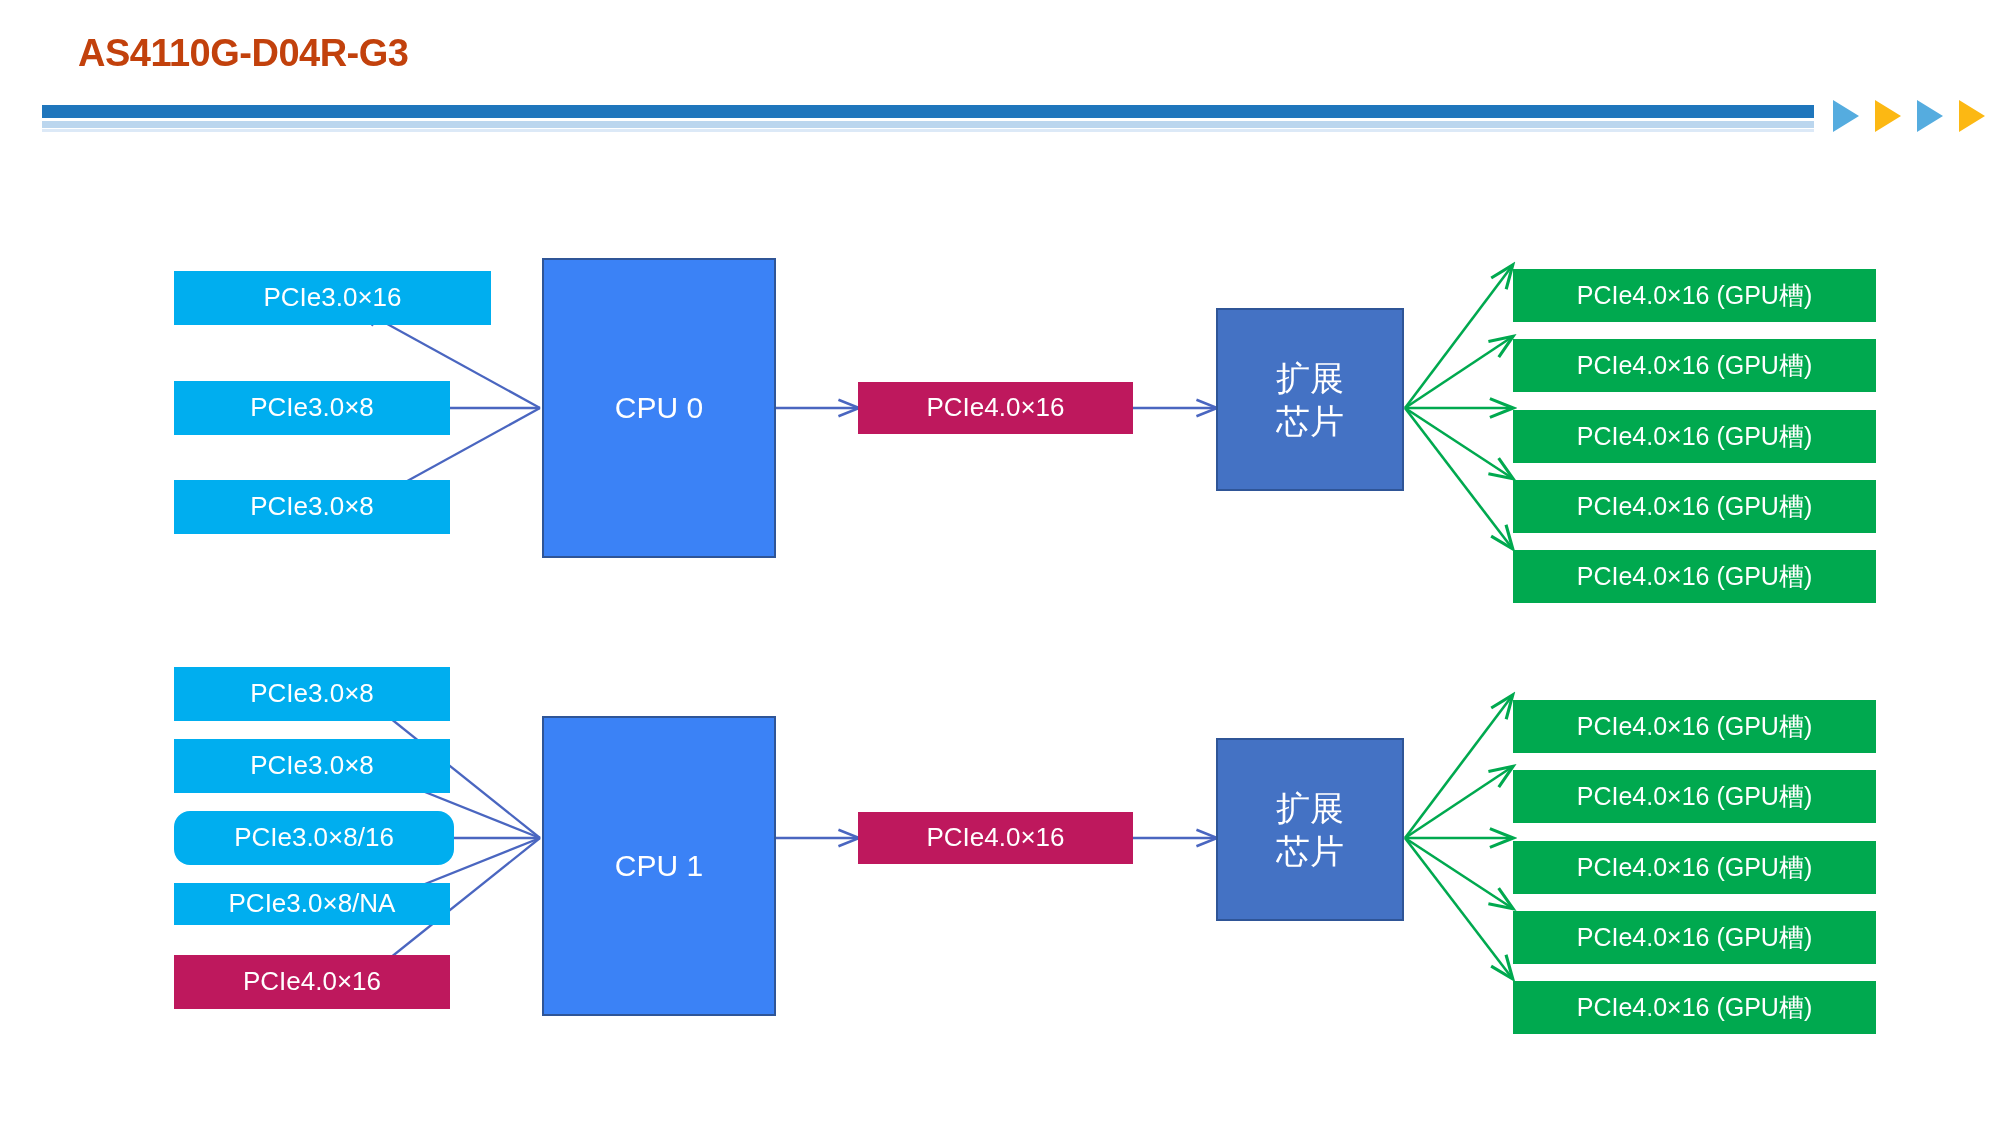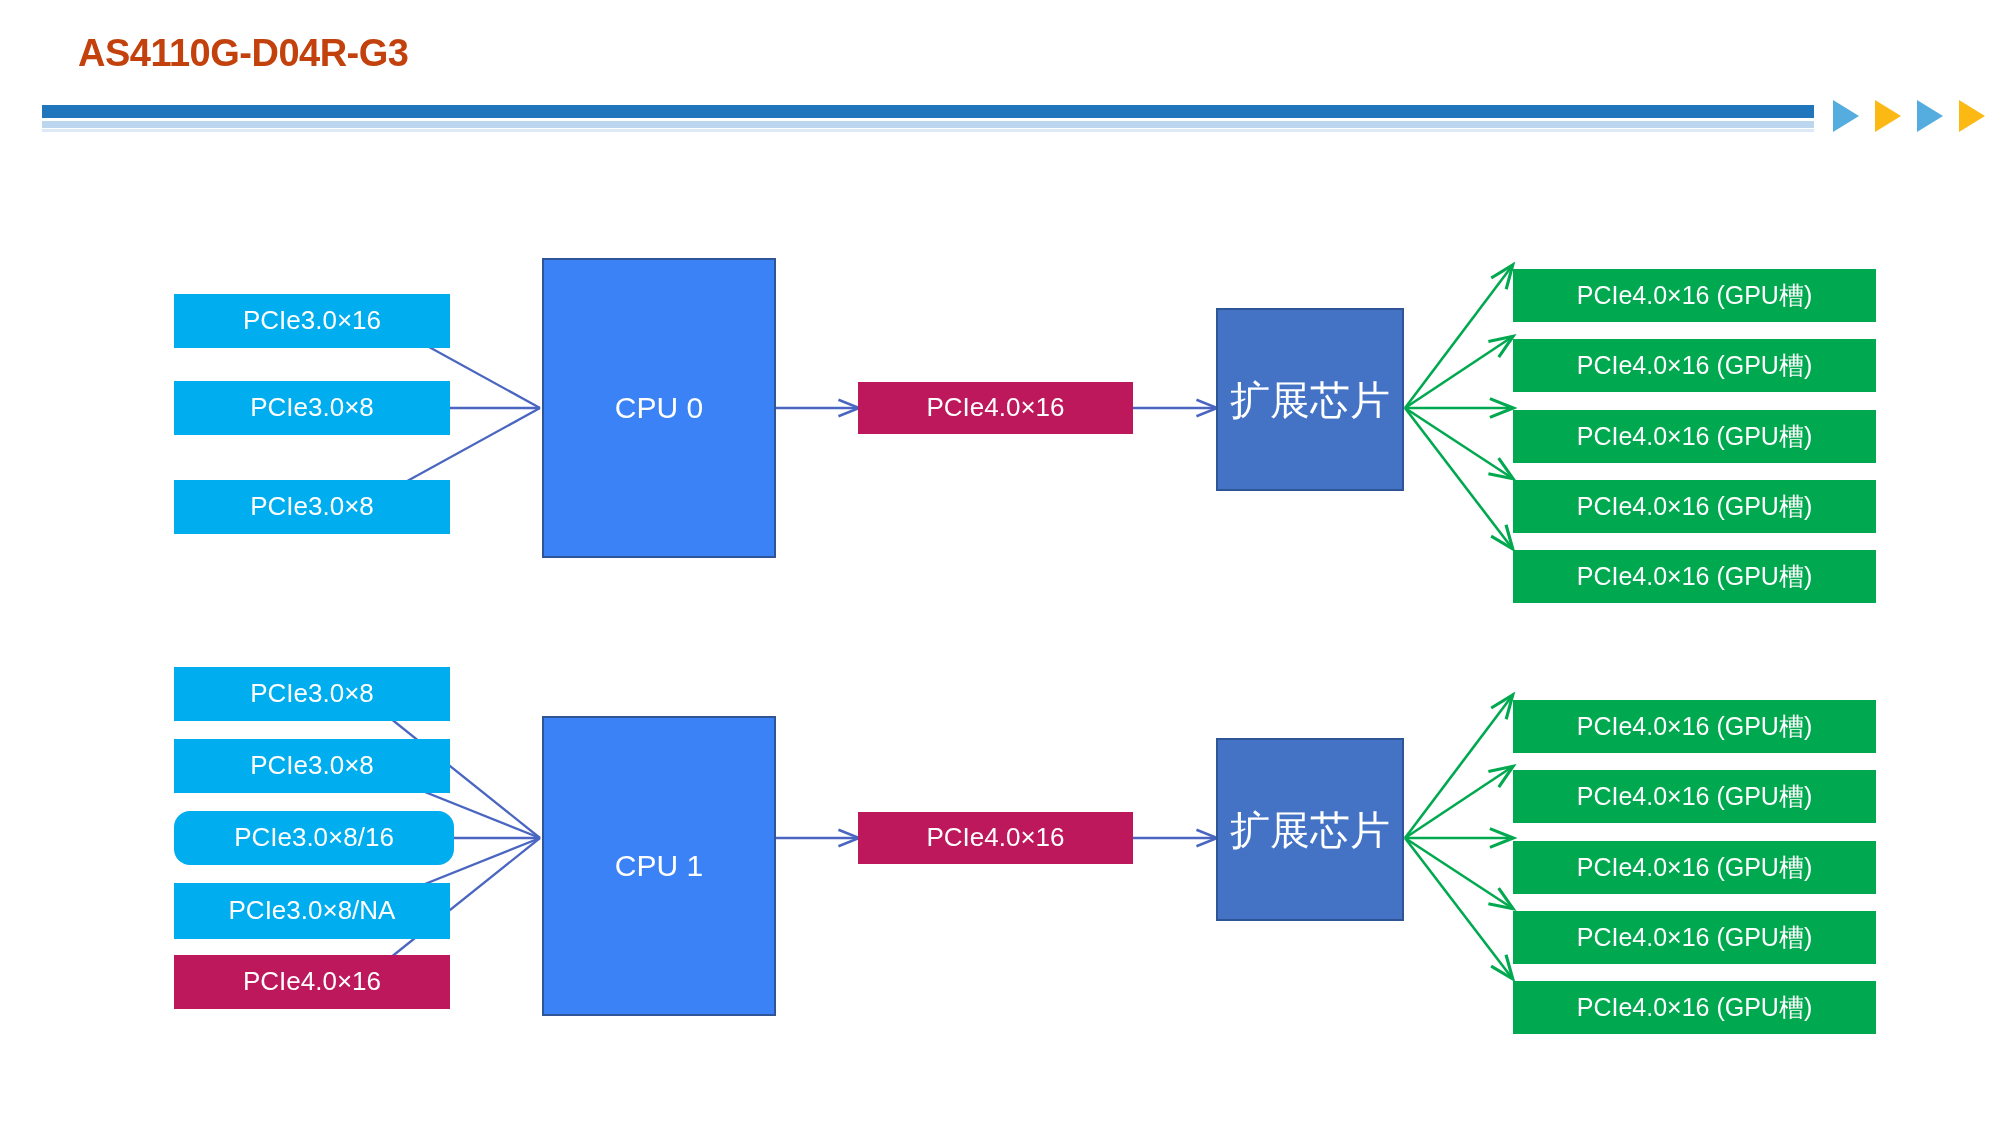--- a/index.html
+++ b/index.html
@@ -97,22 +97,22 @@
   .box.teal  { background: #be185d; }
   .box.green { background: #00A94F; margin-top: 30px; }
   .box.cpu {
     background: #3b82f6;
     border: 2px solid #2F5597;
     font-size: 30px;
   }
   .box.chip {
     background: #4472C4;
     border: 2px solid #2F5597;
-    font-size: 40px;
-    flex-direction: row;
+    font-size: 34px;
+    flex-direction: column;
     line-height: 1.25;
   }
   .box.green { font-size: 25px; }
 
   
   #wires {
     position: absolute;
     left: 0;
     top: 0;
     width: 2004px;
@@ -187,21 +187,21 @@
 
     <g stroke="#00A94F" stroke-width="2.6" fill="none" marker-end="url(#ag)">
       <line x1="1405" y1="838" x2="1512" y2="696"></line>
       <line x1="1405" y1="838" x2="1512" y2="767"></line>
       <line x1="1405" y1="838" x2="1512" y2="838"></line>
       <line x1="1405" y1="838" x2="1512" y2="908"></line>
       <line x1="1405" y1="838" x2="1512" y2="978"></line>
     </g>
   </svg>
 
-  <div class="box cyan" style="left:174px; top:294px; width:276px; height:54px;justify-content:center;">
+  <div class="box cyan" style="left:174px; top:271px; width:317px; height:54px;justify-content:center;">
     <span>PCIe3.0×16</span>
   </div>
   <div class="box cyan" style="left:174px; top:381px; width:276px; height:54px;">
     <span>PCIe3.0×8</span>
   </div>
   <div class="box cyan" style="left:174px; top:480px; width:276px; height:54px;">
     <span>PCIe3.0×8</span>
   </div>
 
   <div class="box cpu" style="left:542px; top:258px; width:234px; height:300px;">
@@ -235,21 +235,21 @@
 
   <div class="box cyan" style="left:174px; top:667px; width:276px; height:54px;">
     <span>PCIe3.0×8</span>
   </div>
   <div class="box cyan" style="left:174px; top:739px; width:276px; height:54px;">
     <span>PCIe3.0×8</span>
   </div>
   <div class="box cyan" style="left:174px; top:811px; width:280px; height:54px;border-radius:16px;">
     <span>PCIe3.0×8/16</span>
   </div>
-  <div class="box cyan" style="left:174px; top:883px; width:276px; height:56px;">
+  <div class="box cyan" style="left:174px; top:883px; width:276px; height:42px;">
     <span>PCIe3.0×8/NA</span>
   </div>
   <div class="box teal" style="left:174px; top:955px; width:276px; height:54px;">
     <span>PCIe4.0×16</span>
   </div>
 
   <div class="box cpu" style="left:542px; top:716px; width:234px; height:300px;">
     <span>CPU 1</span>
   </div>
 

